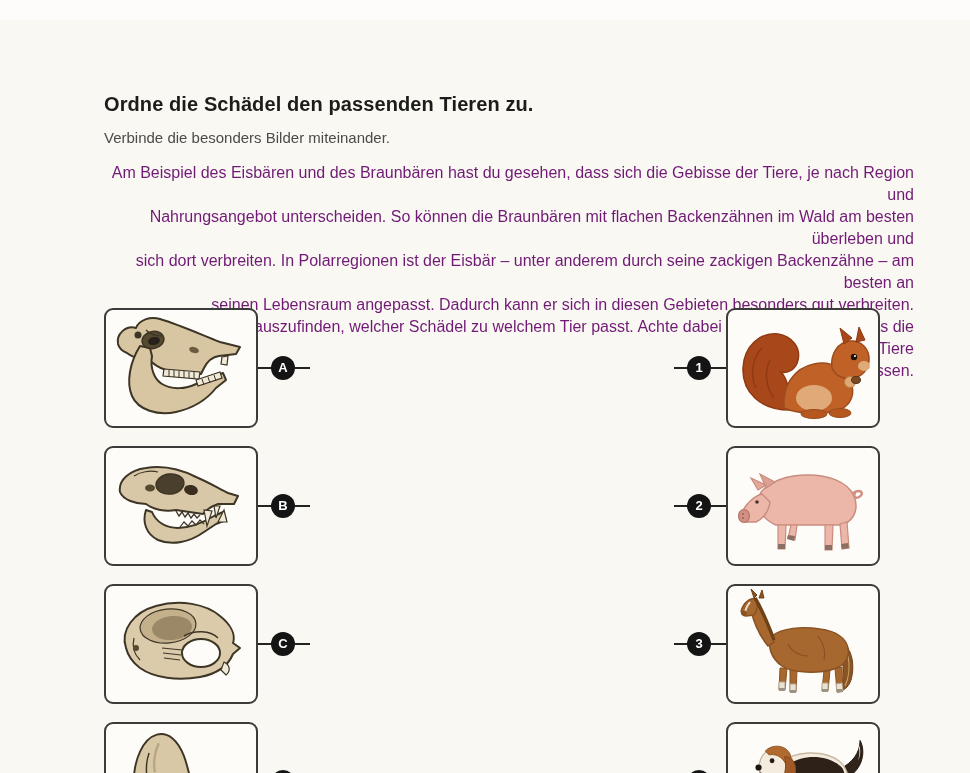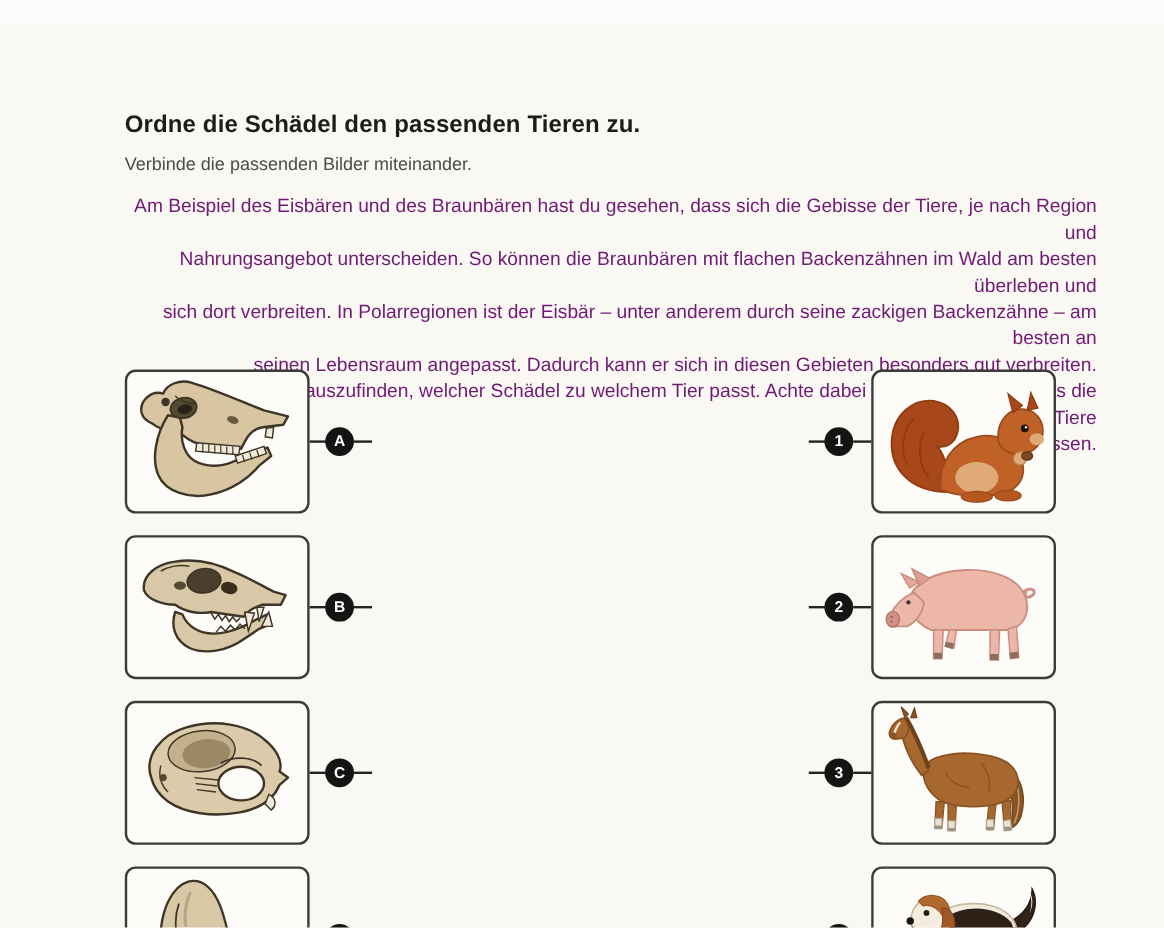--- a/index.html
+++ b/index.html
@@ -49,21 +49,21 @@
   }
   .l-circle { left:271px; }
   .r-circle { left:687px; }
 </style>
 </head>
 <body>
 
 <div class="top-strip"></div>
 
 <h1 class="page-title">Ordne die Schädel den passenden Tieren zu.</h1>
-<div class="page-subtitle">Verbinde die passenden Bilder miteinander.</div>
+<div class="page-subtitle">Verbinde die besonders Bilder miteinander.</div>
 <div class="intro-text">Am Beispiel des Eisbären und des Braunbären hast du gesehen, dass sich die Gebisse der Tiere, je nach Region und
 Nahrungsangebot unterscheiden. So können die Braunbären mit flachen Backenzähnen im Wald am besten überleben und
 sich dort verbreiten. In Polarregionen ist der Eisbär – unter anderem durch seine zackigen Backenzähne – am besten an
 seinen Lebensraum angepasst. Dadurch kann er sich in diesen Gebieten besonders gut verbreiten.
 Versuche herauszufinden, welcher Schädel zu welchem Tier passt. Achte dabei besonders darauf, was die einzelnen Tiere
 fressen.</div>
 
 <div class="match-row row-1">
   <div class="card card-left">
     <svg viewBox="0 0 150 116">

